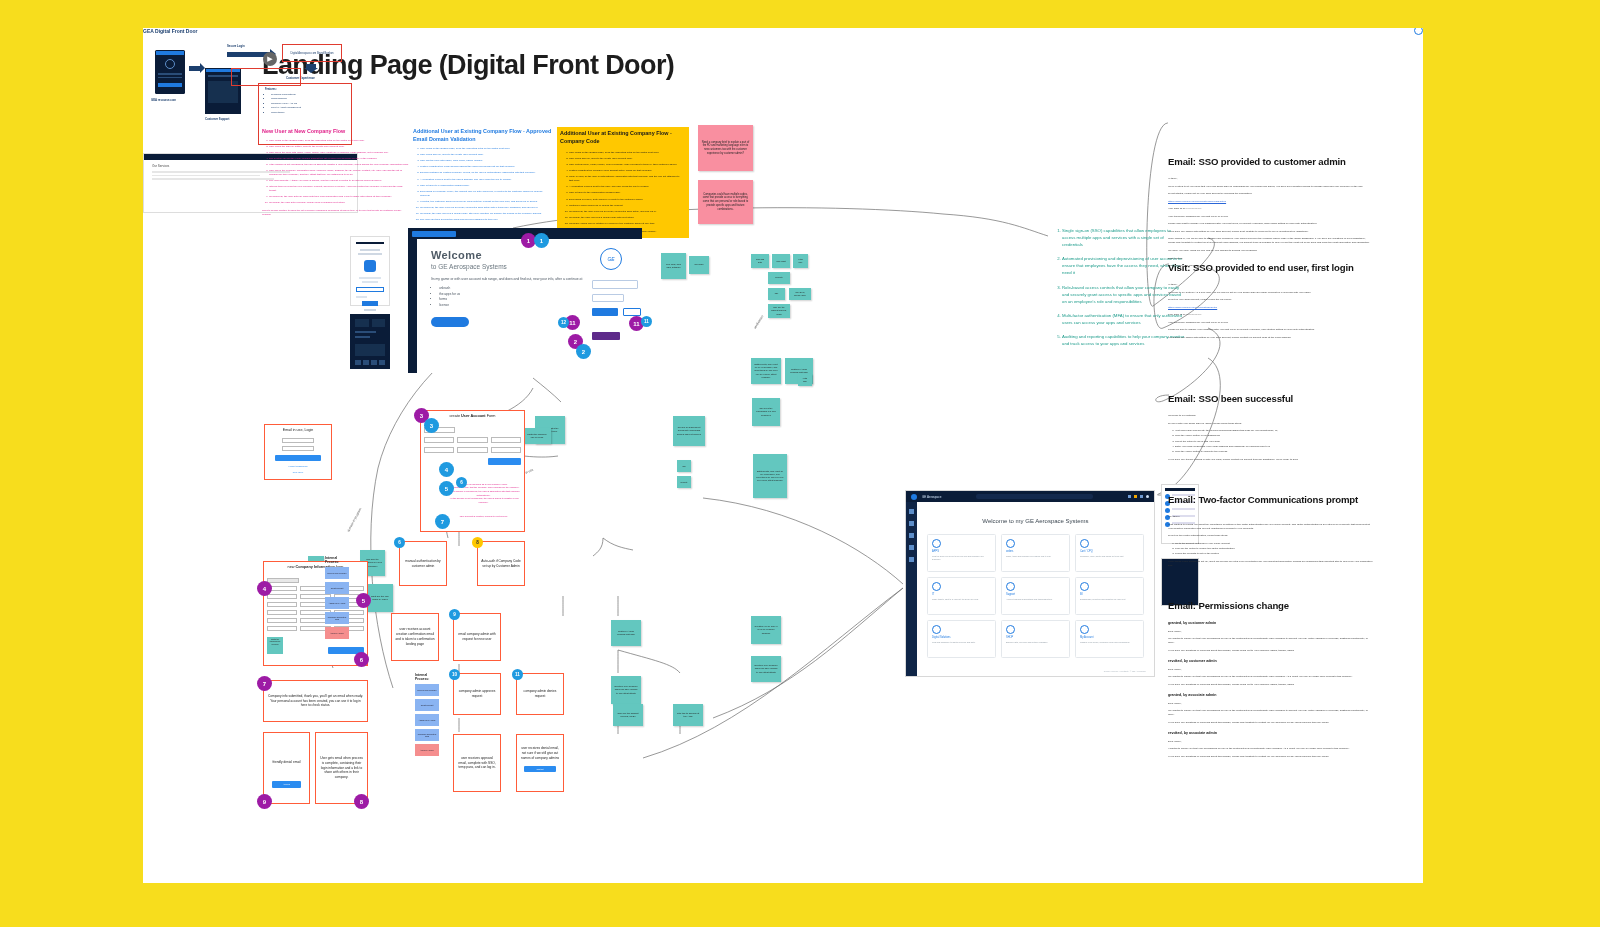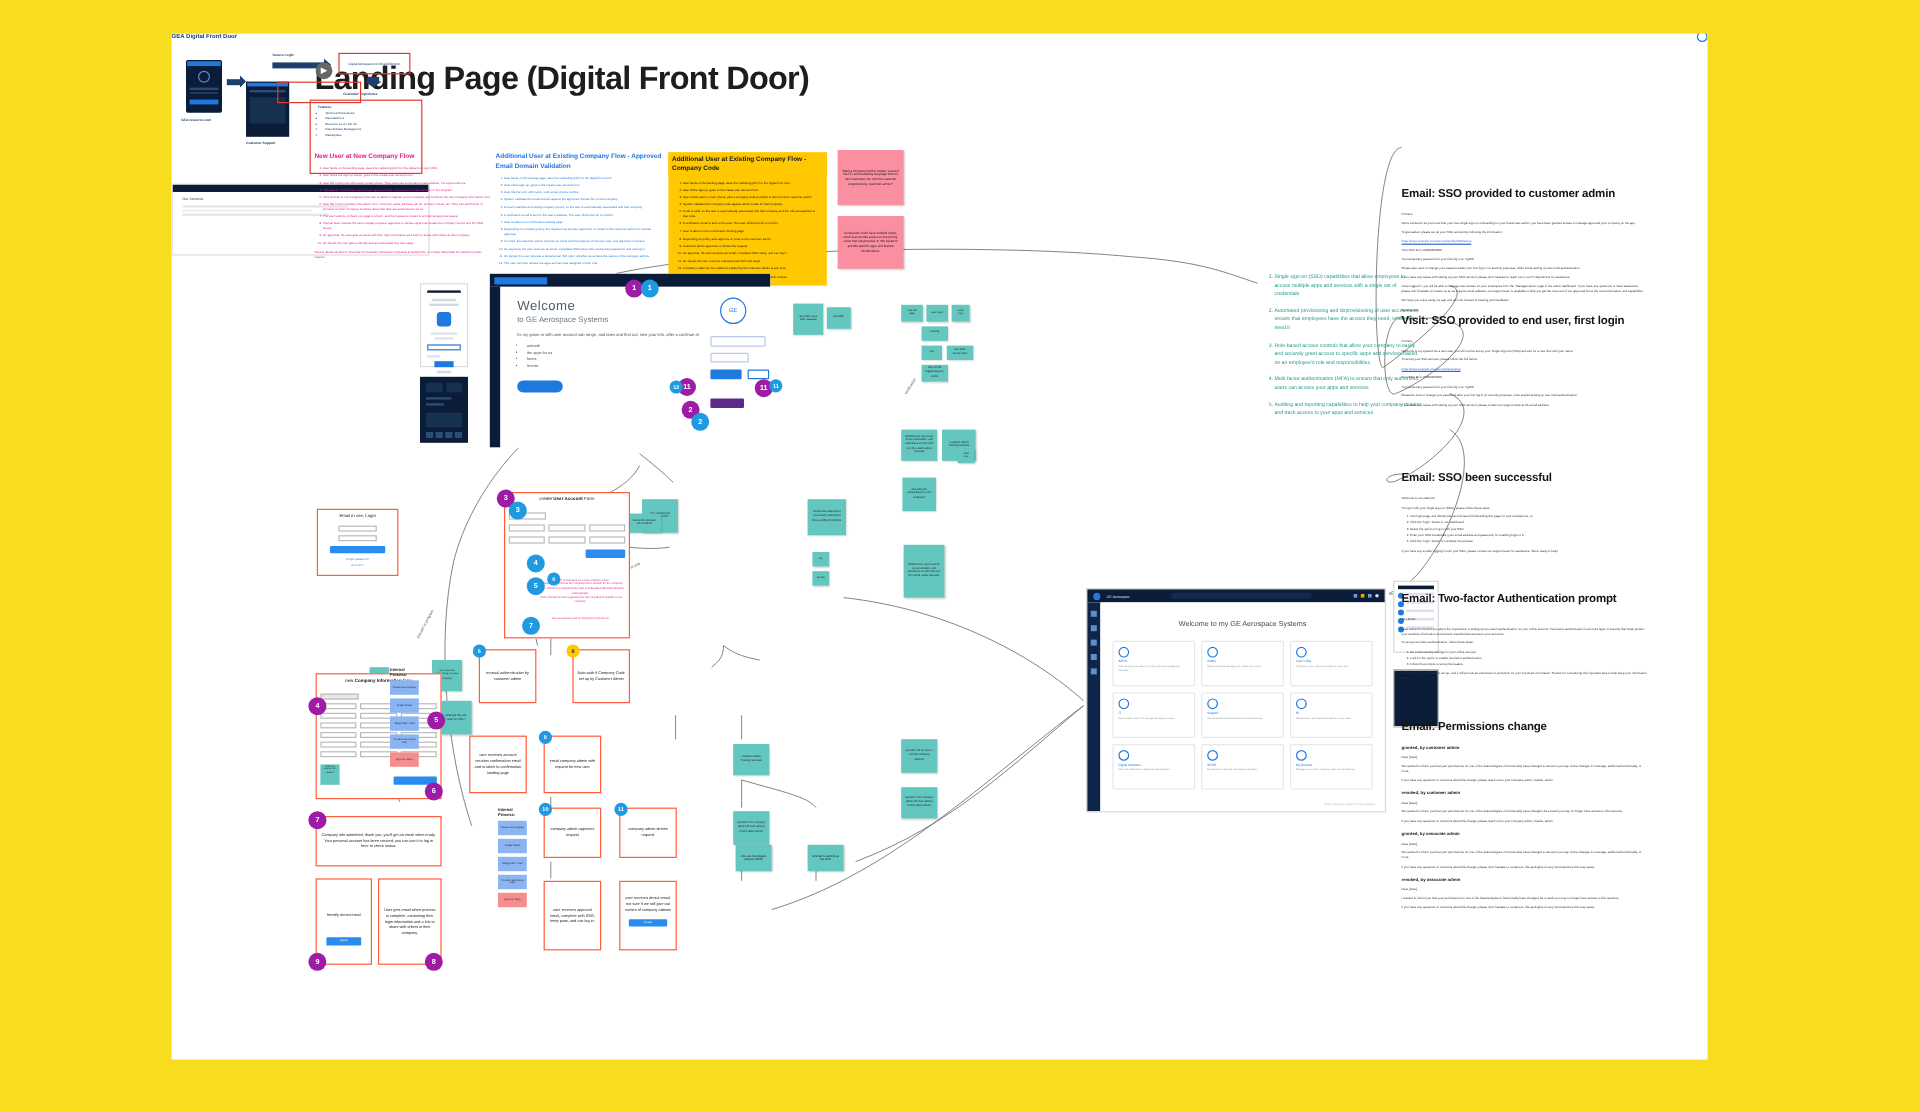--- a/index.html
+++ b/index.html
@@ -107,21 +107,21 @@
 
   
   .shot { position: absolute; background: #fff; border: 0.6px solid #d8d8d8; overflow: hidden; }
 
   
   #welcome-mock { left: 265px; top: 200px; width: 234px; height: 145px; border:none; }
   #welcome-mock .topbar { height: 11px; background: #0a1c38; display:flex; align-items:center; }
   #welcome-mock .topbar .logo { width: 44px; height: 6px; background:#1f7ae0; margin-left:4px; border-radius:1px;}
   #welcome-mock .leftrail { position:absolute; left:0; top:11px; width:9px; bottom:0; background:#0a1c38; }
   #welcome-mock .page { position:absolute; left:9px; top:11px; right:0; bottom:0; background:#fff; padding:10px 14px;}
-  #welcome-mock h1 { font-size: 11px; color:#4f5b66; font-weight: 400; letter-spacing:.4px;}
+  #welcome-mock h1 { font-size: 11px; color:#4f5b66; font-weight: 700; letter-spacing:.4px;}
   #welcome-mock h2 { font-size: 6.5px; color:#6c7880; font-weight: 400; margin-top:2px;}
   #welcome-mock .lede { font-size: 3.4px; color:#4a5560; margin-top: 7px; line-height:1.6;}
   #welcome-mock ul { margin: 4px 0 0 8px; }
   #welcome-mock li { font-size: 3.2px; color:#4a5560; line-height:1.7;}
   #welcome-mock .cta { width: 38px; height: 10px; background:#1f7ae0; border-radius:5px; margin-top: 9px;}
   #welcome-mock .fld { position:absolute; background:#fff; border:0.8px solid #b9cbe4; border-radius:1px; }
   #welcome-mock .btn { position:absolute; background:#1f7ae0; border-radius:1px;}
   #welcome-mock .roundel {
     position:absolute; right:20px; top:20px; width:22px;height:22px;border-radius:50%;
     border:1.4px solid #1f7ae0; color:#1f7ae0; font-size:5px; display:flex;
@@ -732,21 +732,21 @@
         <li>Click the "login" button in our Dashboard</li>
         <li>Select the option to log in with your SSO</li>
         <li>Enter your SSO credentials (your email address and password) for enabling login to in</li>
         <li>Click the "login" button to complete the process</li>
       </ol>
       <p style="margin-top:4px;">If you have any trouble logging in with your SSO, please contact our support team for assistance. We're ready to help!</p>
     </div>
   </div>
 
   <div class="email" style="left:1025px; top:466px;">
-    <h4>Email: Two-factor Authentication prompt</h4>
+    <h4>Email: Two-factor Communications prompt</h4>
     <div class="body">
       <p>Hey there!</p>
       <p>I just wanted to remind you about the importance of setting up two-factor authentication for your online account. Two-factor authentication is an extra layer of security that helps protect your sensitive information and prevent unauthorized access to your accounts.</p>
       <p>To set up two-factor authentication, follow these steps:</p>
       <ol>
         <li>Go to the security settings for your online account</li>
         <li>Look for the option to enable two-factor authentication</li>
         <li>Follow the prompts to set up the feature</li>
       </ol>
       <p style="margin-top:4px;">It only takes a few minutes to set up, and it will provide an extra level of protection for your important information. Thanks for considering this important step to help keep your information safe.</p>

